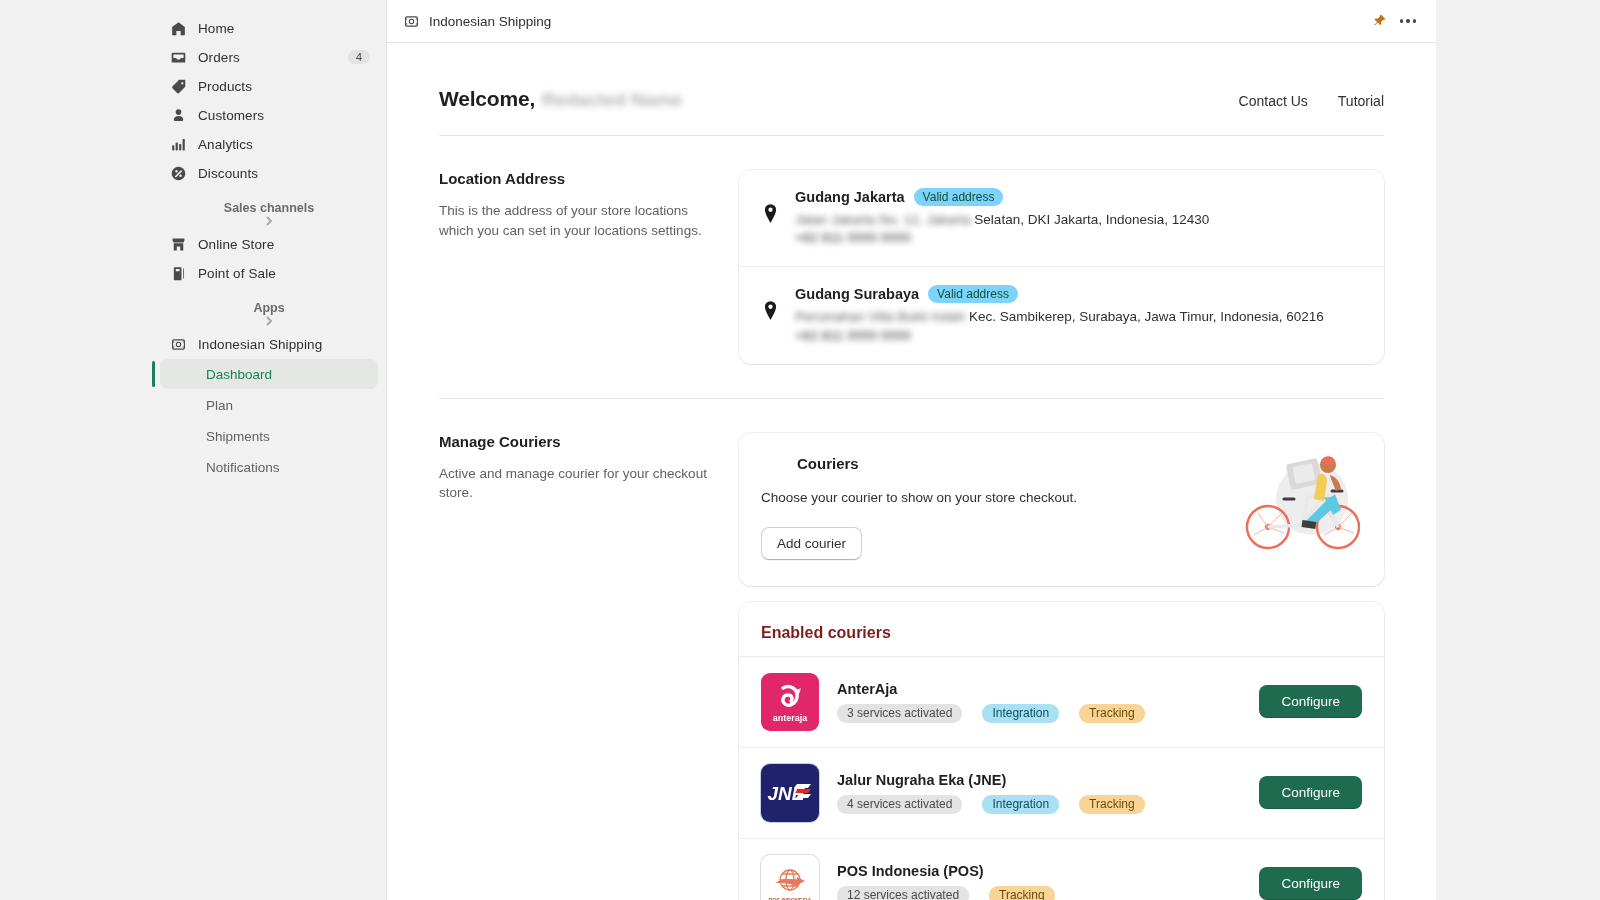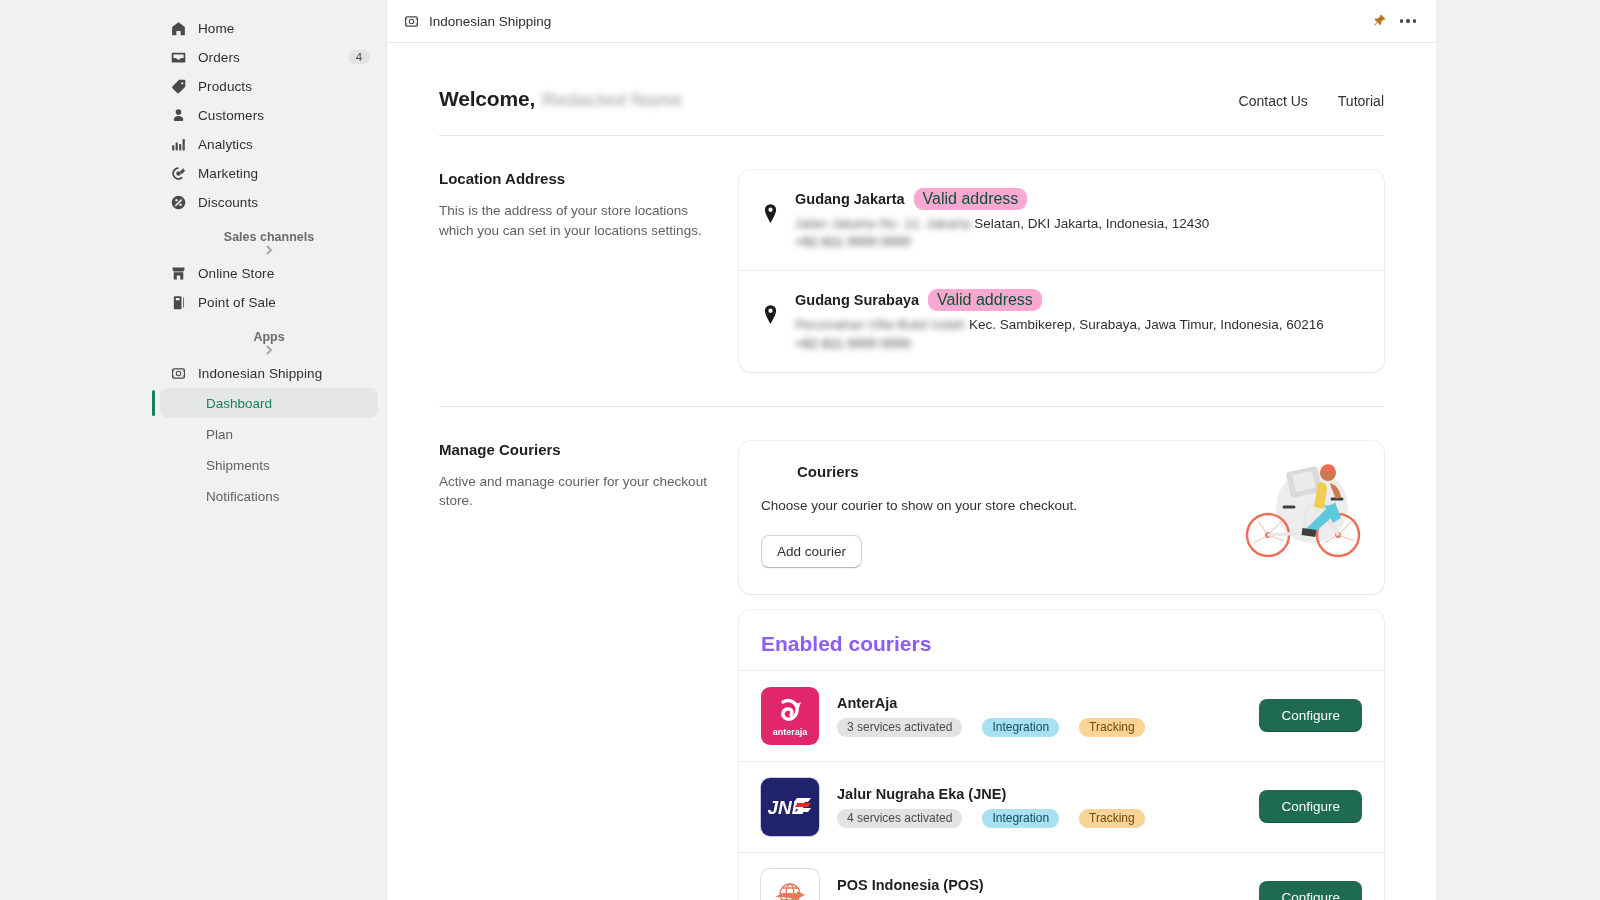--- a/index.html
+++ b/index.html
@@ -130,43 +130,43 @@
 
   
   .loc-row { display: flex; align-items: flex-start; padding: 18px 20px; }
   .loc-row + .loc-row { border-top: 1px solid #ebebeb; }
   .loc-pin { width: 22px; flex: 0 0 22px; margin-top: 16px; margin-right: 14px; display:flex; justify-content:center; }
   .loc-pin svg { width: 15px; height: 19px; fill: #1a1a1a; }
   .loc-body { flex: 1; min-width: 0; }
   .loc-head { display: flex; align-items: center; gap: 9px; margin-bottom: 4px; }
   .loc-name { font-size: 14.5px; font-weight: 700; color: #1f1f1f; }
   .badge-valid {
-    background: #f9a8d4; color: #0c5132;
-    font-size: 16px; padding: 2px 9px; border-radius: 9px; white-space: nowrap;
+    background: #7dd3fc; color: #0c5132;
+    font-size: 12px; padding: 2px 9px; border-radius: 9px; white-space: nowrap;
   }
   .loc-addr { font-size: 13.5px; color: #303030; line-height: 1.5; }
   .blur-seg { filter: blur(3px); color: #5c5c5c; user-select: none; }
   .loc-phone { font-size: 13.5px; color: #303030; filter: blur(3.2px); user-select:none; height: 18px; }
 
   
   .couriers-card { position: relative; overflow: hidden; padding: 22px 22px 26px 22px; }
   .couriers-title { font-size: 15px; font-weight: 700; color: #1f1f1f; margin-bottom: 18px; margin-left: 36px; }
   .couriers-desc { font-size: 13.5px; color: #303030; margin-bottom: 22px; }
   .btn-light {
     display: inline-block; background: #fff;
     border: 1px solid #d0d0d0; border-bottom-color: #b5b5b5;
     border-radius: 8px; padding: 8px 15px;
     font-size: 13.5px; color: #303030; cursor: pointer;
     box-shadow: 0 1px 0 rgba(0,0,0,.04);
   }
   .bike-wrap { position: absolute; right: 22px; top: 18px; width: 118px; height: 105px; }
 
   
   .enabled-card { padding: 22px 0 0 0; }
-  .enabled-title { font-size: 21px; font-weight: 700; color: #8b5cf6; padding: 0 22px 14px 22px; }
+  .enabled-title { font-size: 16px; font-weight: 700; color: #7f1d1d; padding: 0 22px 14px 22px; }
   .courier-row {
     display: flex; align-items: center;
     padding: 16px 22px; border-top: 1px solid #ebebeb;
   }
   .courier-logo {
     width: 58px; height: 58px; flex: 0 0 58px; margin-right: 18px;
     border-radius: 9px; overflow: hidden;
     display: flex; align-items: center; justify-content: center;
     position: relative;
   }
@@ -238,30 +238,20 @@
         <svg viewBox="0 0 20 20">
             <rect x="2.5" y="11" width="2.6" height="6" rx=".8"></rect>
             <rect x="6.6" y="7.5" width="2.6" height="9.5" rx=".8"></rect>
             <rect x="10.7" y="9.5" width="2.6" height="7.5" rx=".8"></rect>
             <rect x="14.8" y="3.5" width="2.6" height="13.5" rx=".8"></rect>
           </svg>
       </span>
       <span class="nav-label">Analytics</span>
     </div>
 
-    <div class="nav-item">
-      <span class="nav-ico">
-        <svg viewBox="0 0 20 20">
-            <path d="M10 2.6a7.4 7.4 0 1 0 5.1 12.8l-1.5-1.5A5.3 5.3 0 1 1 10 4.7V2.6z"></path>
-            <circle cx="10" cy="10" r="2.6"></circle>
-            <path d="M13.4 7.6 18 3l-.2 3h2.4l-4.6 4.6z" transform="translate(-1.8 .3)"></path>
-          </svg>
-      </span>
-      <span class="nav-label">Marketing</span>
-    </div>
 
     <div class="nav-item">
       <span class="nav-ico">
         <svg viewBox="0 0 20 20">
             <path d="M10 2a8 8 0 1 0 0 16 8 8 0 0 0 0-16zm-2.4 3.8a1.5 1.5 0 1 1 0 3 1.5 1.5 0 0 1 0-3zm5.4.2 1.3 1.3-7.4 7.4-1.3-1.3zm-.6 5.2a1.5 1.5 0 1 1 0 3 1.5 1.5 0 0 1 0-3z"></path>
           </svg>
       </span>
       <span class="nav-label">Discounts</span>
     </div>
 

